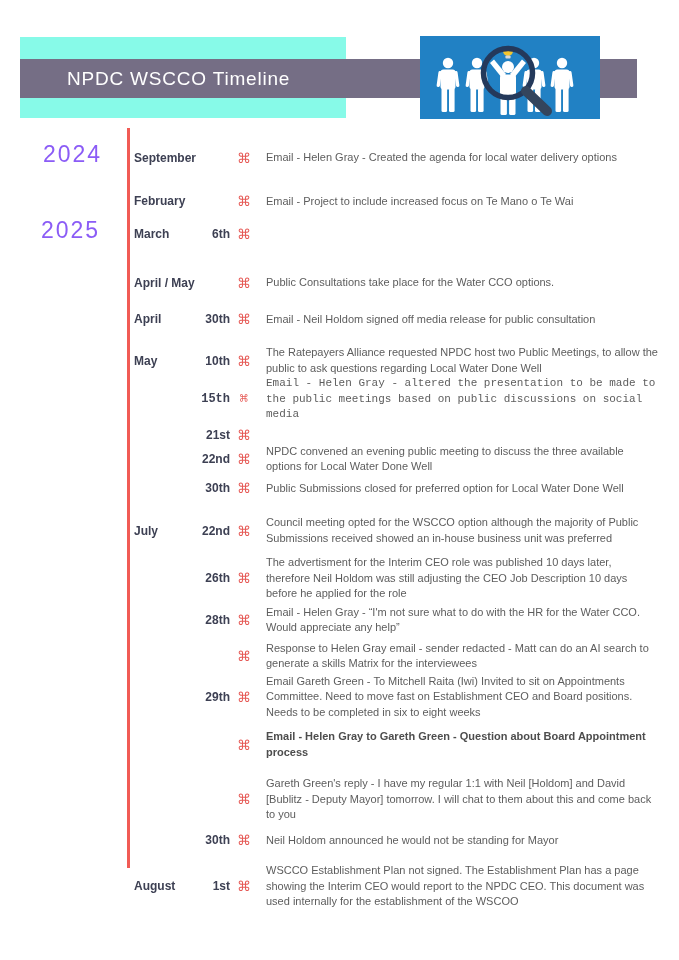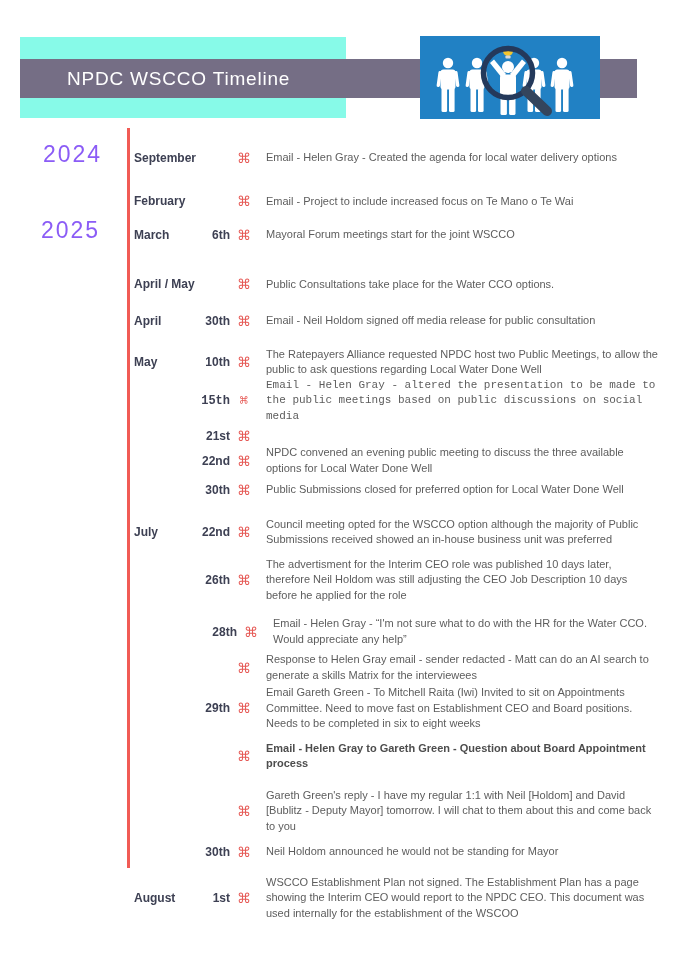--- a/index.html
+++ b/index.html
@@ -113,21 +113,21 @@
   .t-row:nth-child(3)  { margin-top: 18px; }
   .t-row:nth-child(4)  { margin-top: 34px; }
   .t-row:nth-child(5)  { margin-top: 21px; }
   .t-row:nth-child(6)  { margin-top: 18px; }
   .t-row:nth-child(7)  { margin-top: 0px; font-family: Liberation Mono, monospace; }
   .t-row:nth-child(8)  { margin-top: 5px; }
   .t-row:nth-child(9)  { margin-top: 2px; }
   .t-row:nth-child(10) { margin-top: 6px; }
   .t-row:nth-child(11) { margin-top: 19px; }
   .t-row:nth-child(12) { margin-top: 9px; }
-  .t-row:nth-child(13) { margin-top: 13px; justify-content: center; }
+  .t-row:nth-child(13) { margin-top: 3px; }
   .t-row:nth-child(14) { margin-top: 5px; }
   .t-row:nth-child(15) { margin-top: 2px; }
   .t-row:nth-child(16) { margin-top: 9px; }
   .t-row:nth-child(17) { margin-top: 16px; }
   .t-row:nth-child(18) { margin-top: 10px; }
   .t-row:nth-child(19) { margin-top: 15px; }
 </style>
 </head>
 <body>
 
@@ -208,21 +208,20 @@
     <span class="t-month">February</span>
     <span class="t-date"></span>
     <span class="t-cmd">⌘</span>
     <span class="t-text">Email - Project to include increased focus on Te Mano o Te Wai</span>
   </div>
 
   <div class="t-row">
     <span class="t-month">March</span>
     <span class="t-date">6th</span>
     <span class="t-cmd">⌘</span>
-    <span class="t-text">Mayoral Forum meetings start for the joint WSCCO</span>
   </div>
 
   <div class="t-row">
     <span class="t-month">April / May</span>
     <span class="t-date"></span>
     <span class="t-cmd">⌘</span>
     <span class="t-text">Public Consultations take place for the Water CCO options.</span>
   </div>
 
   <div class="t-row">

